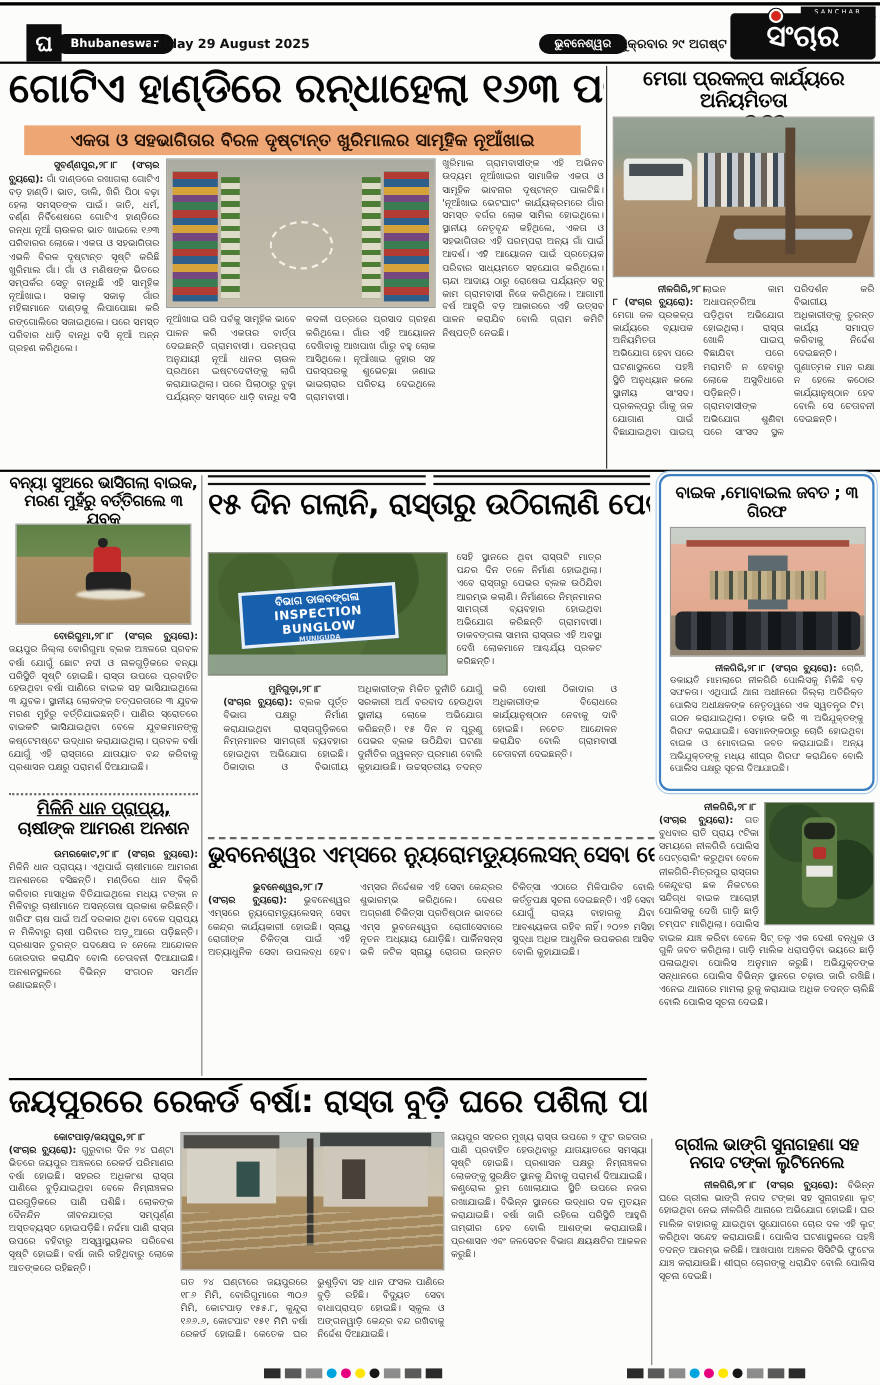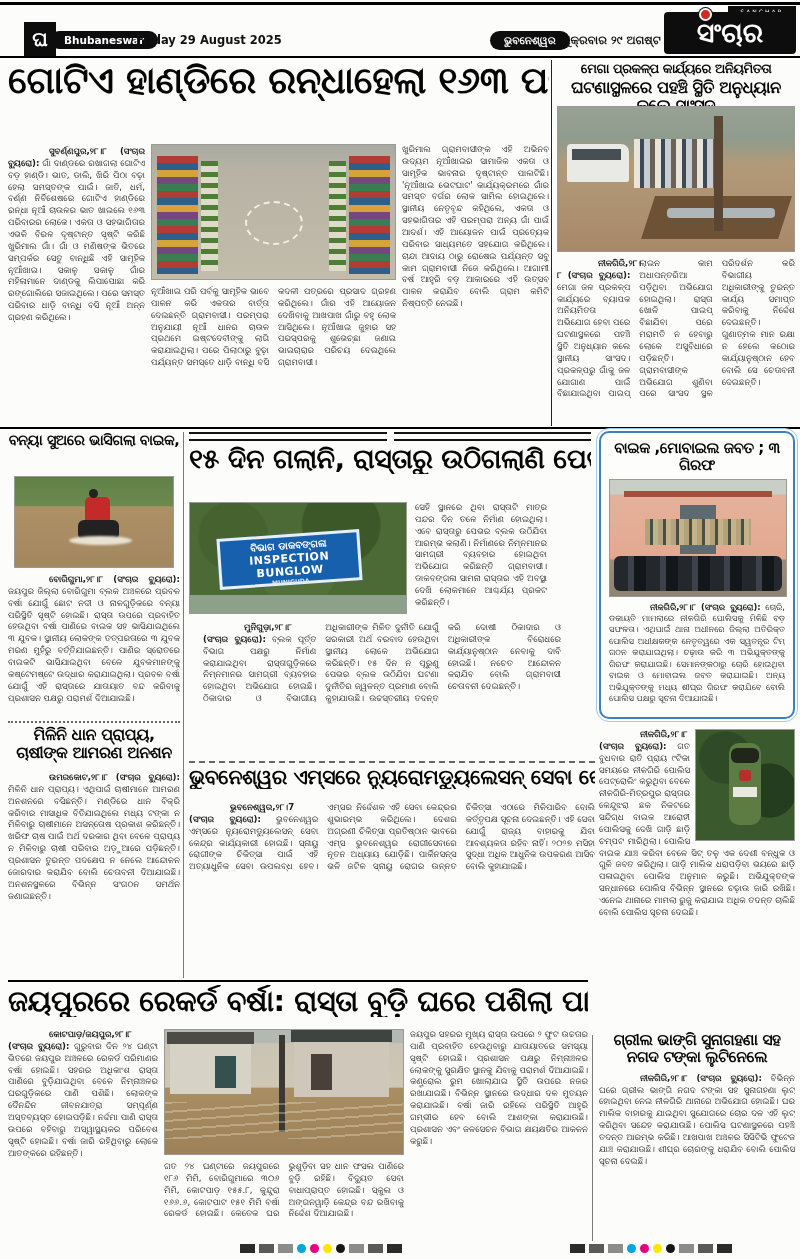--- a/index.html
+++ b/index.html
@@ -114,20 +114,21 @@
       </div>
     <div class="brand">
         <span>ସଂଚାର</span>
       </div>
     <div class="brand-dot"></div>
   </div>
   <div class="hrule" style="left:0;top:56px;width:800px;height:2px;"></div>
 
   <div class="abs" style="left:8px;top:60px;width:541px;height:367px;">
     <div class="hl center" style="font-size:37px;white-space:nowrap;overflow:hidden;">ଗୋଟିଏ ହାଣ୍ଡିରେ ରନ୍ଧାହେଲା ୧୬୩ ପରିବାର ପାଇଁ ଭାତ</div>
+    <div class="subbar abs" style="left:14px;top:54px;width:506px;box-sizing:border-box;"><span>ଏକତା ଓ ସହଭାଗିତାର ବିରଳ ଦୃଷ୍ଟାନ୍ତ ଖୁରିମାଲର ସାମୂହିକ ନୂଆଁଖାଇ</span></div>
     <div class="bt abs" style="left:0;top:86px;width:137px;height:281px;overflow:hidden;">
       <span class="dl">ସୁବର୍ଣ୍ଣପୁର,୨୮।୮ (ସଂଚାର ବ୍ୟୁରୋ):</span>
       <span>ଗାଁ ଦାଣ୍ଡରେ ରଖାଗଲା ଗୋଟିଏ ବଡ଼ ହାଣ୍ଡି। ଭାତ, ଡାଲି, ଖିରି ପିଠା ବଢ଼ା ହେଲା ସମସ୍ତଙ୍କ ପାଇଁ। ଜାତି, ଧର୍ମ, ବର୍ଣ୍ଣ ନିର୍ବିଶେଷରେ ଗୋଟିଏ ହାଣ୍ଡିରେ ରନ୍ଧା ନୂଆଁ ଚାଉଳର ଭାତ ଖାଇଲେ ୧୬୩ ପରିବାରର ଲୋକେ। ଏକତା ଓ ସହଭାଗିତାର ଏଭଳି ବିରଳ ଦୃଷ୍ଟାନ୍ତ ସୃଷ୍ଟି କରିଛି ଖୁରିମାଲ ଗାଁ। ଗାଁ ଓ ମଣିଷଙ୍କ ଭିତରେ ସମ୍ପର୍କର ସେତୁ ବାନ୍ଧିଛି ଏହି ସାମୂହିକ ନୂଆଁଖାଇ। ସକାଳୁ ସକାଳୁ ଗାଁର ମହିଳାମାନେ ଦାଣ୍ଡକୁ ଲିପାପୋଛା କରି ରଙ୍ଗୋଲିରେ ସଜାଇଥିଲେ। ପରେ ସମସ୍ତ ପରିବାର ଧାଡ଼ି ବାନ୍ଧି ବସି ନୂଆଁ ଅନ୍ନ ଗ୍ରହଣ କରିଥିଲେ।</span>
     </div>
     <div class="photo ph-lead abs" style="left:143px;top:84px;width:245px;height:136px;">
       <div class="ph-strip" style="left:2%;"></div>
       <div class="ph-strip" style="right:2%;"></div>
       <div class="ph-leaf" style="left:20%;"></div>
       <div class="ph-leaf" style="right:20%;"></div>
       <div class="rangoli"></div>
@@ -136,54 +137,55 @@
       <span>ନୂଆଁଖାଇ ପରି ପର୍ବକୁ ସାମୂହିକ ଭାବେ ପାଳନ କରି ଏକତାର ବାର୍ତ୍ତା ଦେଇଛନ୍ତି ଗ୍ରାମବାସୀ। ପରମ୍ପରା ଅନୁଯାୟୀ ନୂଆଁ ଧାନର ଚାଉଳ ପ୍ରଥମେ ଇଷ୍ଟଦେବୀଙ୍କୁ ଲାଗି କରାଯାଇଥିଲା। ପରେ ପିଲାଠାରୁ ବୁଢ଼ା ପର୍ଯ୍ୟନ୍ତ ସମସ୍ତେ ଧାଡ଼ି ବାନ୍ଧି ବସି କଦଳୀ ପତ୍ରରେ ପ୍ରସାଦ ଗ୍ରହଣ କରିଥିଲେ। ଗାଁର ଏହି ଆୟୋଜନ ଦେଖିବାକୁ ଆଖପାଖ ଗାଁରୁ ବହୁ ଲୋକ ଆସିଥିଲେ। ନୂଆଁଖାଇ ଜୁହାର ସହ ପରସ୍ପରକୁ ଶୁଭେଚ୍ଛା ଜଣାଇ ଭାଇଚାରାର ପରିଚୟ ଦେଇଥିଲେ ଗ୍ରାମବାସୀ।</span>
     </div>
     <div class="bt abs" style="left:394px;top:84px;width:147px;height:283px;overflow:hidden;">
       <span>ଖୁରିମାଲ ଗ୍ରାମବାସୀଙ୍କ ଏହି ଅଭିନବ ଉଦ୍ୟମ ନୂଆଁଖାଇର ସାମାଜିକ ଏକତା ଓ ସାମୂହିକ ଭାବନାର ଦୃଷ୍ଟାନ୍ତ ପାଲଟିଛି। 'ନୂଆଁଖାଇ ଭେଟଘାଟ' କାର୍ଯ୍ୟକ୍ରମରେ ଗାଁର ସମସ୍ତ ବର୍ଗର ଲୋକ ସାମିଲ ହୋଇଥିଲେ। ସ୍ଥାନୀୟ ନେତୃବୃନ୍ଦ କହିଥିଲେ, ଏକତା ଓ ସହଭାଗିତାର ଏହି ପରମ୍ପରା ଅନ୍ୟ ଗାଁ ପାଇଁ ଆଦର୍ଶ। ଏହି ଆୟୋଜନ ପାଇଁ ପ୍ରତ୍ୟେକ ପରିବାର ସାଧ୍ୟମତେ ସହଯୋଗ କରିଥିଲେ। ଚାନ୍ଦା ଆଦାୟ ଠାରୁ ରୋଷେଇ ପର୍ଯ୍ୟନ୍ତ ସବୁ କାମ ଗ୍ରାମବାସୀ ନିଜେ କରିଥିଲେ। ଆଗାମୀ ବର୍ଷ ଆହୁରି ବଡ଼ ଆକାରରେ ଏହି ଉତ୍ସବ ପାଳନ କରାଯିବ ବୋଲି ଗ୍ରାମ କମିଟି ନିଷ୍ପତ୍ତି ନେଇଛି।</span>
     </div>
   </div>
 
   <div class="vrule" style="left:551px;top:60px;height:366px;background:#222;"></div>
 
   <div class="abs" style="left:557px;top:62px;width:238px;height:364px;">
-    <div class="hl center" style="font-size:13px;">ମେଗା ପ୍ରକଳ୍ପ କାର୍ଯ୍ୟରେ ଅନିୟମିତତା</div>
+    <div class="hl center" style="font-size:18px;">ମେଗା ପ୍ରକଳ୍ପ କାର୍ଯ୍ୟରେ ଅନିୟମିତତା</div>
     <div class="hl center" style="font-size:16.5px;margin-top:2px;">ଘଟଣାସ୍ଥଳରେ ପହଞ୍ଚି ସ୍ଥିତି ଅନୁଧ୍ୟାନ କଲେ ସାଂସଦ</div>
     <div class="photo ph-mp abs" style="left:0;top:44px;width:238px;height:146px;">
       <div class="mp-van"></div>
       <div class="mp-people"></div>
       <div class="mp-trench"></div>
       <div class="mp-pipe"></div>
       <div class="mp-pole"></div>
     </div>
     <div class="bt cols3 abs" style="left:0;top:196px;width:238px;height:166px;overflow:hidden;">
       <span class="dl">ନୀଳଗିରି,୨୮।୮ (ସଂଚାର ବ୍ୟୁରୋ):</span>
       <span>ମେଗା ଜଳ ପ୍ରକଳ୍ପ କାର୍ଯ୍ୟରେ ବ୍ୟାପକ ଅନିୟମିତତା ଅଭିଯୋଗ ହେବା ପରେ ଘଟଣାସ୍ଥଳରେ ପହଞ୍ଚି ସ୍ଥିତି ଅନୁଧ୍ୟାନ କଲେ ସ୍ଥାନୀୟ ସାଂସଦ। ପ୍ରକଳ୍ପରୁ ଗାଁକୁ ଜଳ ଯୋଗାଣ ପାଇଁ ବିଛାଯାଇଥିବା ପାଇପ୍ ଲାଇନ କାମ ଅଧାପନ୍ତରିଆ ପଡ଼ିଥିବା ଅଭିଯୋଗ ହୋଇଥିଲା। ରାସ୍ତା ଖୋଳି ପାଇପ୍ ବିଛାଯିବା ପରେ ମରାମତି ନ ହେବାରୁ ଲୋକେ ଅସୁବିଧାରେ ପଡ଼ିଛନ୍ତି। ଗ୍ରାମବାସୀଙ୍କ ଅଭିଯୋଗ ଶୁଣିବା ପରେ ସାଂସଦ ସ୍ଥଳ ପରିଦର୍ଶନ କରି ବିଭାଗୀୟ ଅଧିକାରୀଙ୍କୁ ତୁରନ୍ତ କାର୍ଯ୍ୟ ସମାପ୍ତ କରିବାକୁ ନିର୍ଦ୍ଦେଶ ଦେଇଛନ୍ତି। ଗୁଣାତ୍ମକ ମାନ ରକ୍ଷା ନ ହେଲେ କଠୋର କାର୍ଯ୍ୟାନୁଷ୍ଠାନ ହେବ ବୋଲି ସେ ଚେତାବନୀ ଦେଇଛନ୍ତି।</span>
     </div>
   </div>
 
   <div class="hrule" style="left:0;top:427px;width:800px;height:2px;"></div>
 
   <div class="abs" style="left:8px;top:432px;width:172px;height:288px;">
     <div class="hl center" style="font-size:14.5px;">ବନ୍ୟା ସୁଅରେ ଭାସିଗଲା ବାଇକ,</div>
+    <div class="hl center" style="font-size:14.5px;">ମରଣ ମୁହଁରୁ ବର୍ତ୍ତିଗଲେ ୩ ଯୁବକ</div>
     <div class="photo ph-bike abs" style="left:6px;top:44px;width:160px;height:92px;">
       <div class="bk-rider"></div>
       <div class="bk-moto"></div>
       <div class="bk-splash"></div>
     </div>
     <div class="bt abs" style="left:0;top:142px;width:172px;height:144px;overflow:hidden;">
       <span class="dl">ବୋରିଗୁମା,୨୮।୮ (ସଂଚାର ବ୍ୟୁରୋ):</span>
       <span>ଜୟପୁର ଜିଲ୍ଲା ବୋରିଗୁମା ବ୍ଲକ ଅଞ୍ଚଳରେ ପ୍ରବଳ ବର୍ଷା ଯୋଗୁଁ ଛୋଟ ନଦୀ ଓ ନାଳଗୁଡ଼ିକରେ ବନ୍ୟା ପରିସ୍ଥିତି ସୃଷ୍ଟି ହୋଇଛି। ରାସ୍ତା ଉପରେ ପ୍ରବାହିତ ହେଉଥିବା ବର୍ଷା ପାଣିରେ ବାଇକ ସହ ଭାସିଯାଇଥିଲେ ୩ ଯୁବକ। ସ୍ଥାନୀୟ ଲୋକଙ୍କ ତତ୍ପରତାରେ ୩ ଯୁବକ ମରଣ ମୁହଁରୁ ବର୍ତ୍ତିଯାଇଛନ୍ତି। ପାଣିର ସ୍ରୋତରେ ବାଇକଟି ଭାସିଯାଇଥିବା ବେଳେ ଯୁବକମାନଙ୍କୁ କଷ୍ଟେମଷ୍ଟେ ଉଦ୍ଧାର କରାଯାଇଥିଲା। ପ୍ରବଳ ବର୍ଷା ଯୋଗୁଁ ଏହି ରାସ୍ତାରେ ଯାତାୟାତ ବନ୍ଦ କରିବାକୁ ପ୍ରଶାସନ ପକ୍ଷରୁ ପରାମର୍ଶ ଦିଆଯାଇଛି।</span>
     </div>
   </div>
 
   <div class="dotted" style="left:8px;top:721px;width:172px;"></div>
 
   <div class="abs" style="left:8px;top:726px;width:172px;height:252px;">
-    <div class="hl center" style="font-size:16px;">ମିଳିନି ଧାନ ପ୍ରାପ୍ୟ,</div>
+    <div class="hl center" style="font-size:16px;text-decoration:underline;">ମିଳିନି ଧାନ ପ୍ରାପ୍ୟ,</div>
     <div class="hl center" style="font-size:16px;">ଚାଷୀଙ୍କ ଆମରଣ ଅନଶନ</div>
     <div class="bt abs" style="left:0;top:46px;width:172px;height:204px;overflow:hidden;">
       <span class="dl">ଉମରକୋଟ,୨୮।୮ (ସଂଚାର ବ୍ୟୁରୋ):</span>
       <span>ମିଳିନି ଧାନ ପ୍ରାପ୍ୟ। ଏଥିପାଇଁ ଚାଷୀମାନେ ଆମରଣ ଅନଶନରେ ବସିଛନ୍ତି। ମଣ୍ଡିରେ ଧାନ ବିକ୍ରି କରିବାର ମାସାଧିକ ବିତିଯାଇଥିଲେ ମଧ୍ୟ ଟଙ୍କା ନ ମିଳିବାରୁ ଚାଷୀମାନେ ଅସନ୍ତୋଷ ପ୍ରକାଶ କରିଛନ୍ତି। ଖରିଫ ଚାଷ ପାଇଁ ଅର୍ଥ ଦରକାର ଥିବା ବେଳେ ପ୍ରାପ୍ୟ ନ ମିଳିବାରୁ ଚାଷୀ ପରିବାର ଅଡ଼ୁଆରେ ପଡ଼ିଛନ୍ତି। ପ୍ରଶାସନ ତୁରନ୍ତ ପଦକ୍ଷେପ ନ ନେଲେ ଆନ୍ଦୋଳନ ଜୋରଦାର କରାଯିବ ବୋଲି ଚେତାବନୀ ଦିଆଯାଇଛି। ଅନଶନସ୍ଥଳରେ ବିଭିନ୍ନ ସଂଗଠନ ସମର୍ଥନ ଜଣାଇଛନ୍ତି।</span>
     </div>
   </div>
 
   <div class="vrule" style="left:183px;top:432px;height:546px;"></div>
 
   <div class="abs" style="left:189px;top:432px;width:358px;height:326px;">

